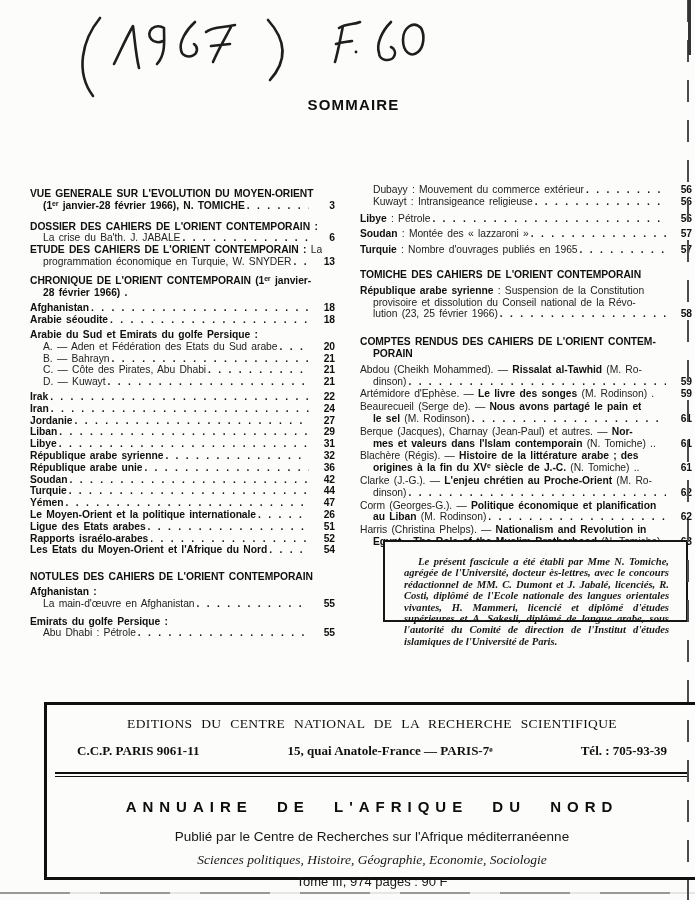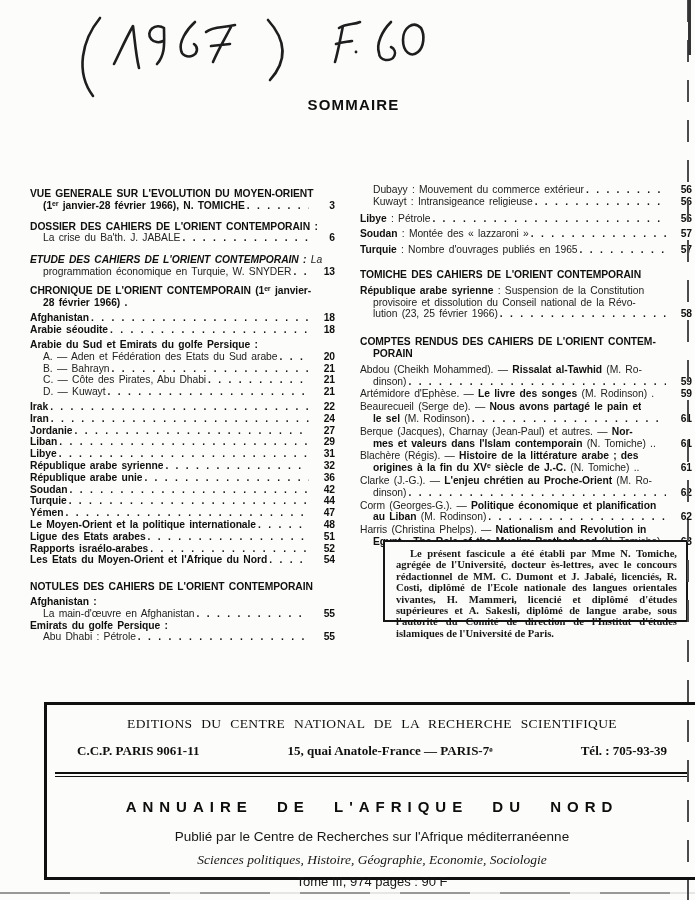--- a/index.html
+++ b/index.html
@@ -31,22 +31,22 @@
   .r{font-weight:400;color:#222;}
   .leader{flex:1 1 0;min-width:2px;overflow:hidden;white-space:nowrap;font-weight:700;color:#151515;margin:0 2px;}
   .leader::after{content:". . . . . . . . . . . . . . . . . . . . . . . . . . . . . . . . . . . . . . . . . . . . . . . .";letter-spacing:1.5px;}
   .fill{flex:1 1 0;min-width:0;}
   .pg{flex:none;width:24px;text-align:right;font-weight:700;color:#0f0f0f;}
   .in1{padding-left:13px;}
 
   
   .note-box{position:absolute;left:383px;top:540px;width:305px;height:82px;border:2px solid #161616;
             background:#fcfcfa;box-sizing:border-box;}
-  .note-box p{margin:0;padding:6px 9px 6px 11px;font-family:"Liberation Serif",serif;
-              font-weight:700;font-size:10.6px;line-height:11.4px;
+  .note-box p{margin:8px;padding:6px 9px 6px 11px;font-family:"Liberation Serif",serif;
+              font-style:italic;font-weight:700;font-size:10.6px;line-height:11.4px;
               text-align:justify;text-indent:14px;color:#171717;}
 
   
   .pub-box{position:absolute;left:44px;top:702px;width:656px;height:178px;border:3px solid #101010;
            box-sizing:border-box;background:#fcfcfa;}
   .pub-editions{margin-top:11px;text-align:center;font-family:"Liberation Serif",serif;
                 font-size:13.5px;letter-spacing:.4px;word-spacing:5px;color:#101010;}
   .pub-row{display:flex;justify-content:space-between;align-items:baseline;padding:0 30px;margin-top:11px;
            font-family:"Liberation Serif",serif;font-weight:700;font-size:13px;color:#101010;}
   .pub-divider{margin:13px 8px 0 8px;height:5px;
@@ -97,21 +97,21 @@
       </div>
       <div class="toc-line" style="margin-top: 9px;">
         <span class="txt"><span class="b">DOSSIER DES CAHIERS DE L'ORIENT CONTEMPORAIN :</span></span>
         <span class="fill"></span>
       </div>
       <div class="toc-line in1">
         <span class="txt"><span class="r">La crise du Ba'th. J. JABALE</span></span>
         <span class="leader"></span>
         <span class="pg">6</span>
       </div>
-      <div class="toc-line" style="margin-top: 10px; font-style: italic;">
+      <div class="toc-line" style="margin-top: 0;">
         <span class="txt"><span class="b">ETUDE DES CAHIERS DE L'ORIENT CONTEMPORAIN : </span><span class="r">La</span></span>
         <span class="fill"></span>
       </div>
       <div class="toc-line in1">
         <span class="txt"><span class="r">programmation économique en Turquie, W. SNYDER</span></span>
         <span class="leader"></span>
         <span class="pg">13</span>
       </div>
       <div class="toc-line" style="margin-top: 7px;">
         <span class="txt"><span class="b">CHRONIQUE DE L'ORIENT CONTEMPORAIN (1ᵉʳ janvier-</span></span>
@@ -201,21 +201,21 @@
         <span class="pg">44</span>
       </div>
       <div class="toc-line">
         <span class="txt"><span class="b">Yémen</span></span>
         <span class="leader"></span>
         <span class="pg">47</span>
       </div>
       <div class="toc-line">
         <span class="txt"><span class="b">Le Moyen-Orient et la politique internationale</span></span>
         <span class="leader"></span>
-        <span class="pg">48</span>
+        <span class="pg">26</span>
       </div>
       <div class="toc-line">
         <span class="txt"><span class="b">Ligue des Etats arabes</span></span>
         <span class="leader"></span>
         <span class="pg">51</span>
       </div>
       <div class="toc-line">
         <span class="txt"><span class="b">Rapports israélo-arabes</span></span>
         <span class="leader"></span>
         <span class="pg">52</span>
@@ -231,21 +231,21 @@
       </div>
       <div class="toc-line" style="margin-top: 3px;">
         <span class="txt"><span class="b">Afghanistan :</span></span>
         <span class="fill"></span>
       </div>
       <div class="toc-line in1">
         <span class="txt"><span class="r">La main-d'œuvre en Afghanistan</span></span>
         <span class="leader"></span>
         <span class="pg">55</span>
       </div>
-      <div class="toc-line" style="margin-top: 0;">
+      <div class="toc-line" style="margin-top: 6px;">
         <span class="txt"><span class="b">Emirats du golfe Persique :</span></span>
         <span class="fill"></span>
       </div>
       <div class="toc-line in1">
         <span class="txt"><span class="r">Abu Dhabi : Pétrole</span></span>
         <span class="leader"></span>
         <span class="pg">55</span>
       </div>
     </div>
   <div id="col-right" class="toc toc-col toc-right">

